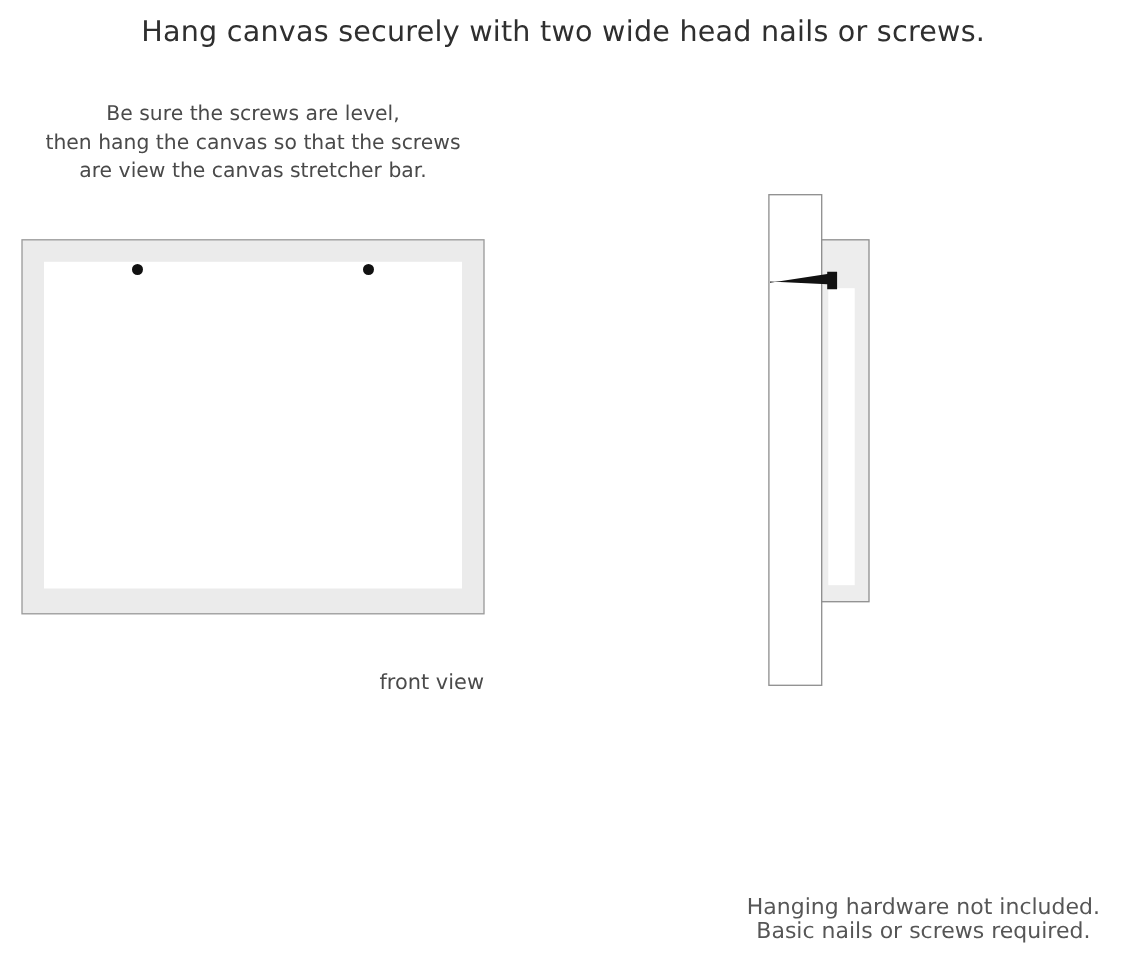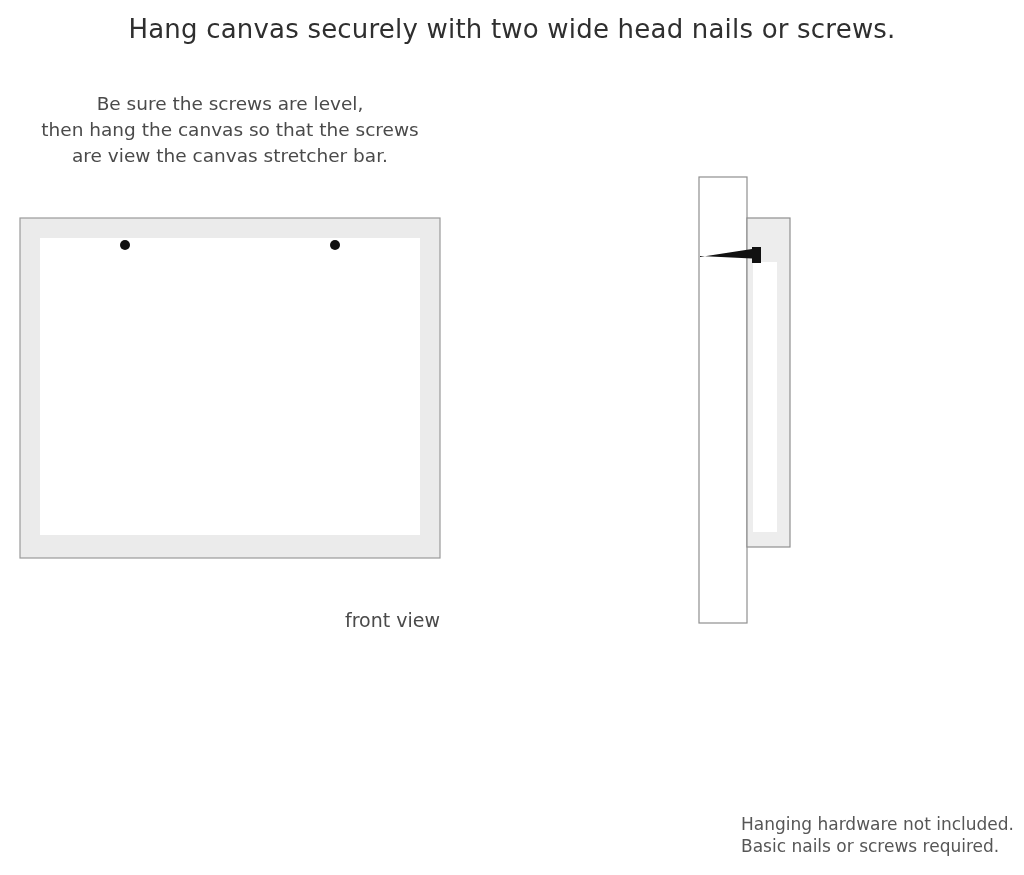--- a/index.html
+++ b/index.html
@@ -83,24 +83,24 @@
   
   .diagram {
     position: absolute;
     top: 0;
     left: 0;
   }
 
   
   .footnote {
     position: absolute;
-    right: 10px;
+    right: 24px;
     bottom: 18px;
-    text-align: left;
-    font-size: 17px;
+    text-align: center;
+    font-size: 20px;
     line-height: 22px;
     color: #565656;
   }
   .footnote-line {
     display: block;
     white-space: nowrap;
   }
 </style>
 </head>
 <body style="background: rgb(255, 255, 255);">

